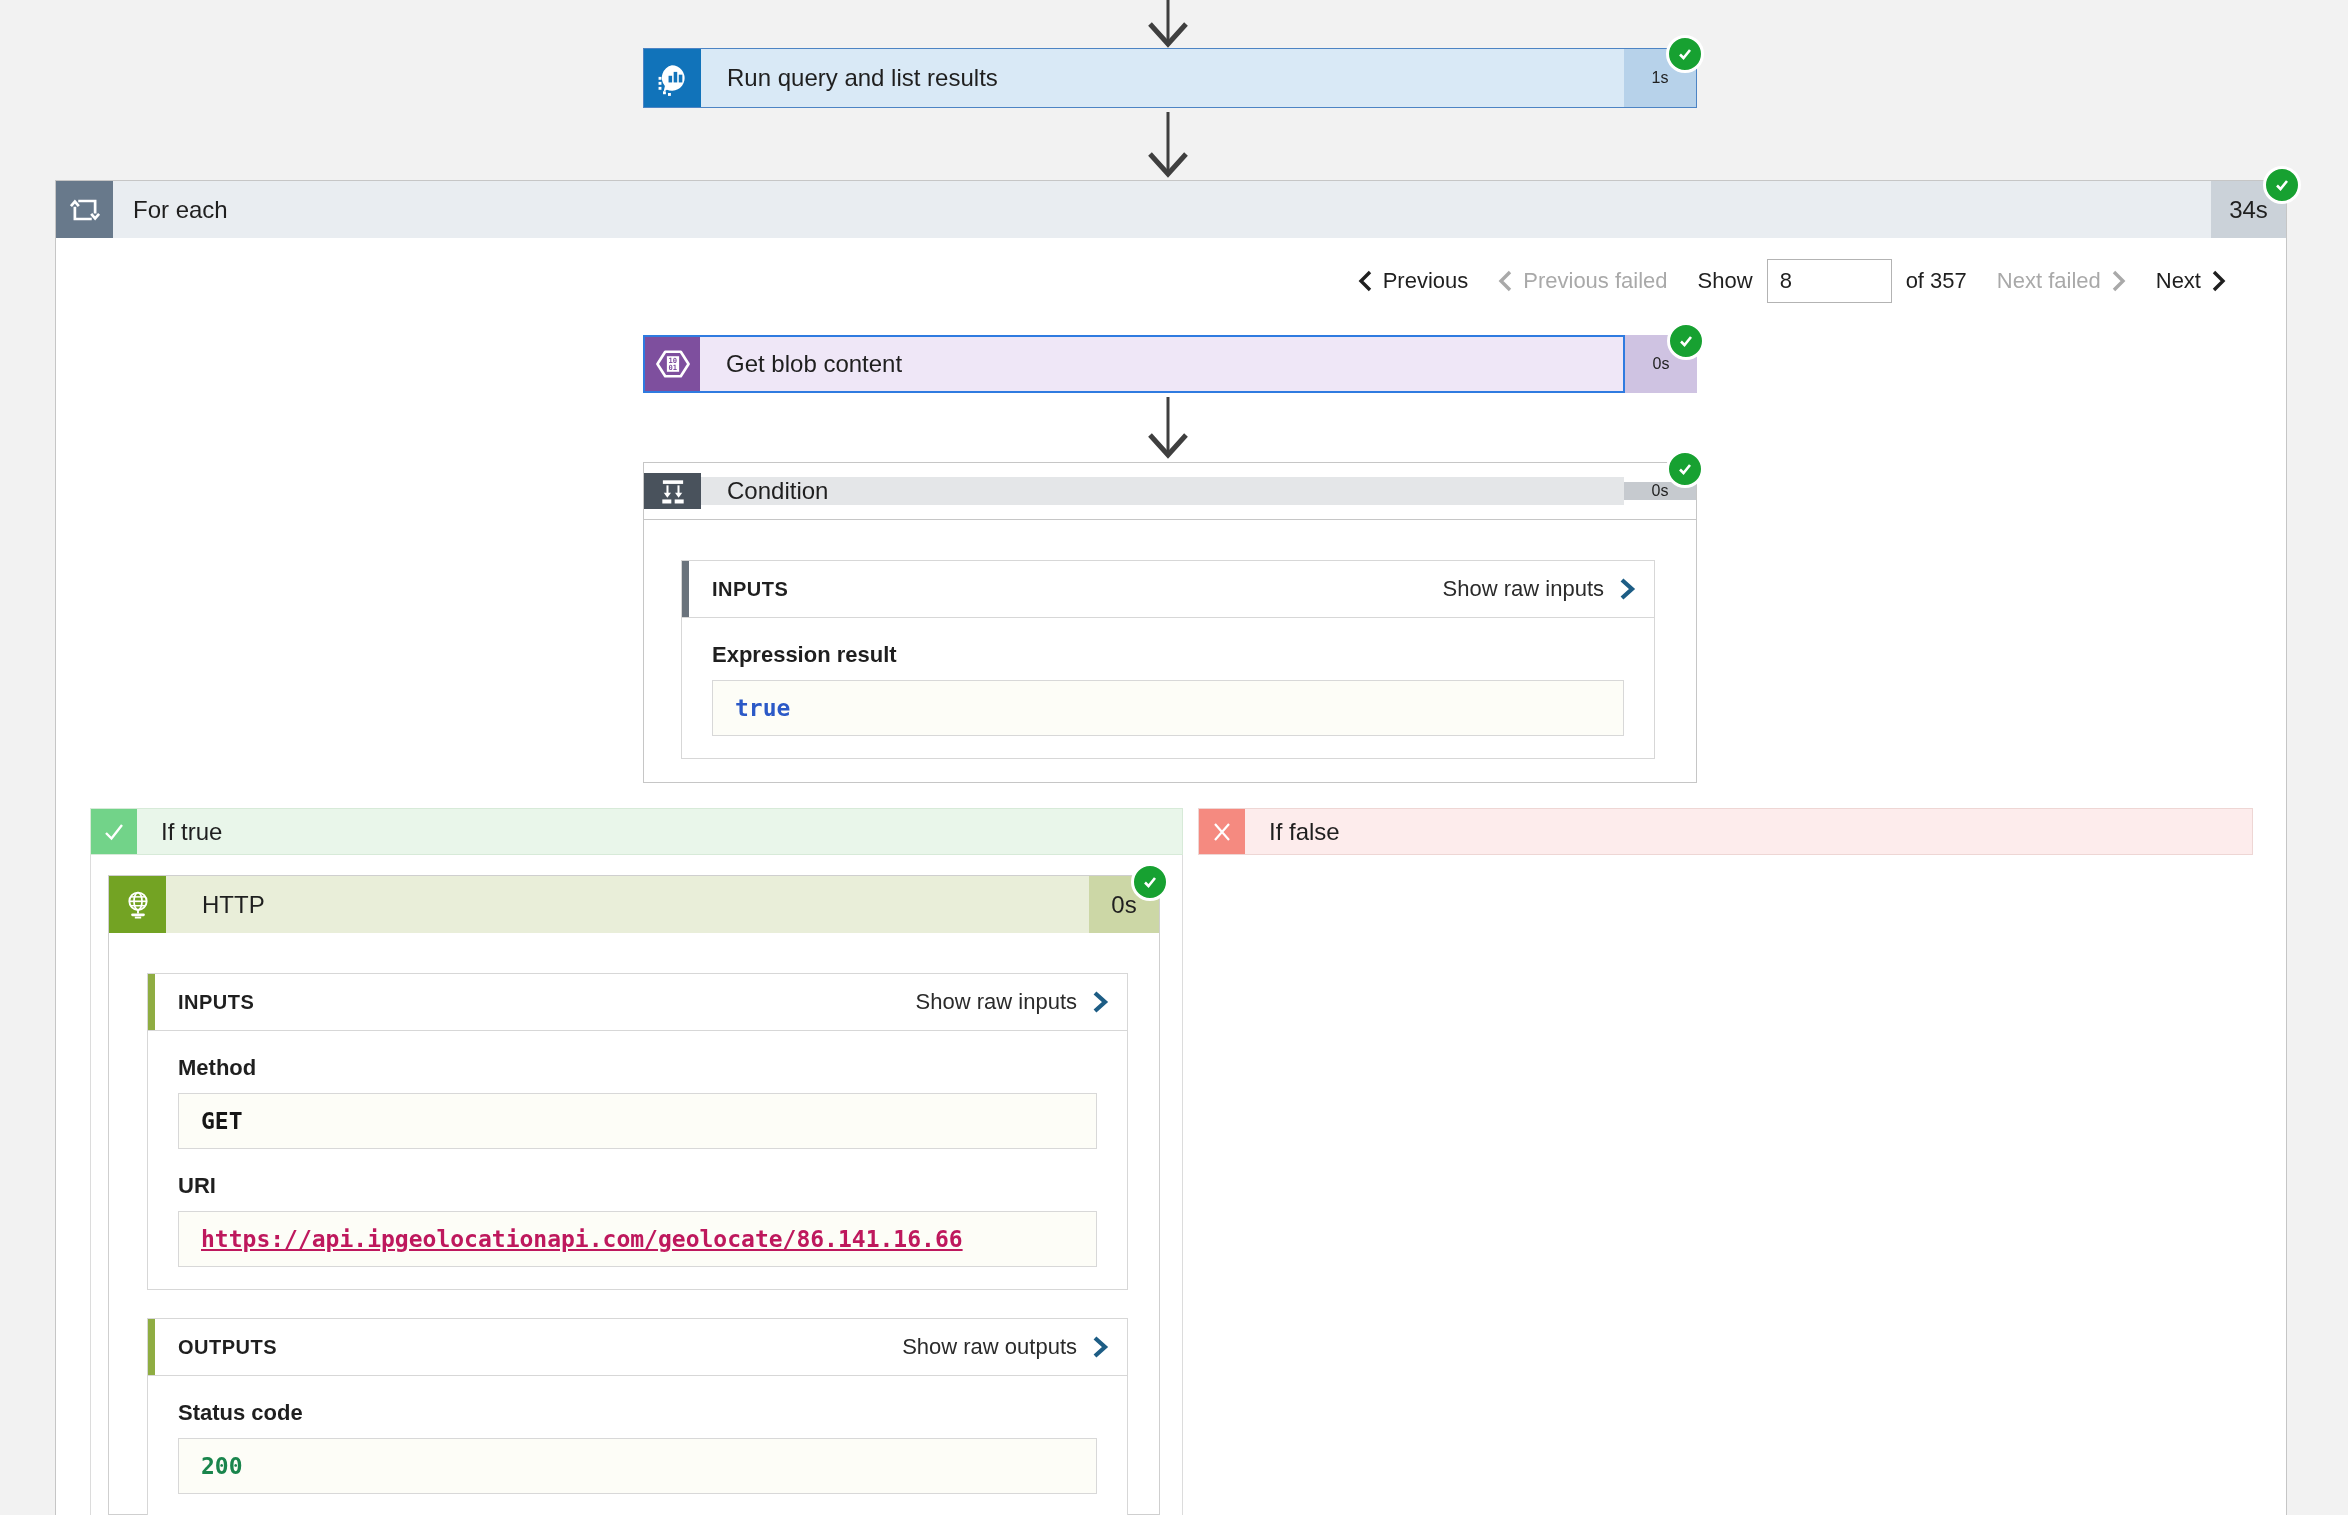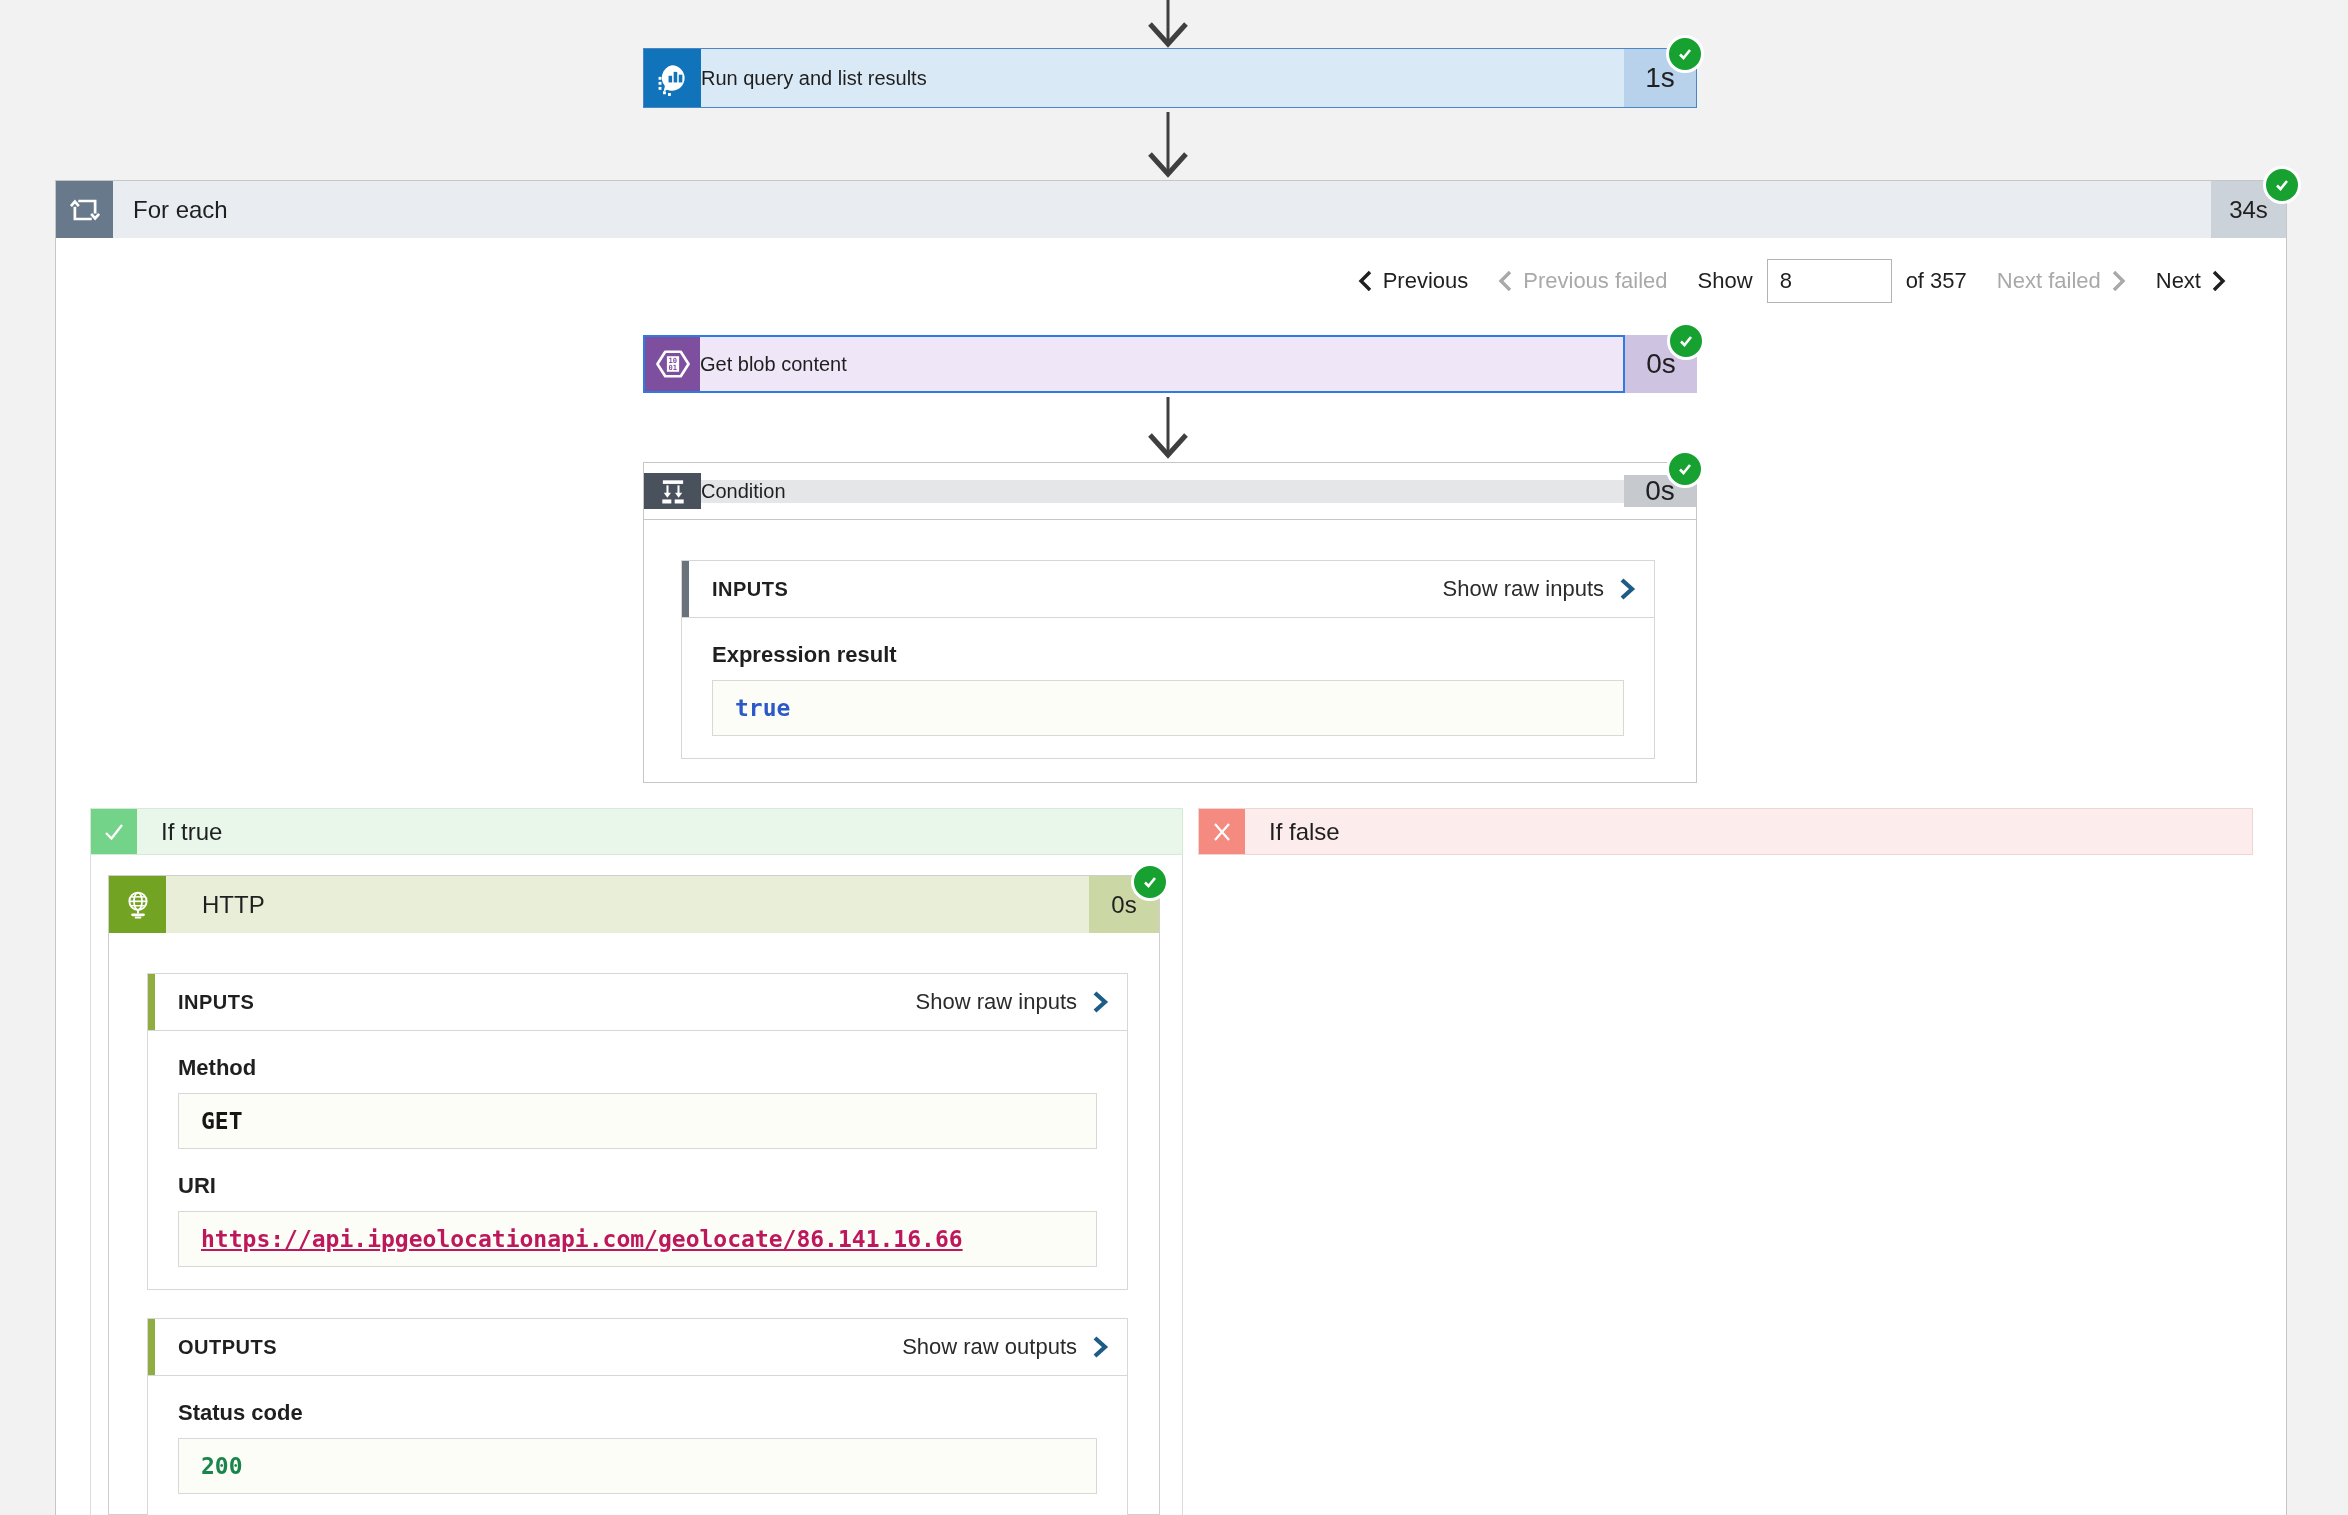--- a/index.html
+++ b/index.html
@@ -3,22 +3,22 @@
 <meta charset="utf-8">
 <style>
   html,body{margin:0;padding:0;background:#f2f2f2;}
   .canvas{position:relative;width:2348px;height:1515px;overflow:hidden;
     font-family:"Liberation Sans",sans-serif;color:#1f1f1f;background:#f2f2f2;}
   .abs{position:absolute;box-sizing:border-box;}
 
   
   .action{display:flex;align-items:stretch;box-sizing:border-box;}
   .action .icon-sq{flex:0 0 57px;display:flex;align-items:center;justify-content:center;}
-  .action .a-title{flex:1;display:flex;align-items:center;font-size:20px;}
-  .action .a-dur{flex:0 0 72px;display:flex;align-items:center;justify-content:center;font-size:28px;}
+  .action .a-title{flex:1;display:flex;align-items:center;padding-left:26px;font-size:24px;}
+  .action .a-dur{flex:0 0 72px;display:flex;align-items:center;justify-content:center;font-size:16px;}
 
   .run-query{left:643px;top:48px;width:1054px;height:60px;border:1px solid #4d84c4;background:#d9e9f6;}
   .run-query .icon-sq{background:#1173ba;}
   .run-query .a-title{background:#d9e9f6;}
   .run-query .a-dur{background:#b7d2ea;}
 
   .for-each{left:55px;top:180px;width:2232px;height:1340px;background:#ffffff;border:1px solid #c6c6c6;}
   .fe-header{display:flex;height:57px;}
   .fe-header .icon-sq{flex:0 0 57px;display:flex;align-items:center;justify-content:center;background:#68798b;}
   .fe-header .a-title{flex:1;display:flex;align-items:center;padding-left:20px;font-size:24px;background:#e9edf1;}

